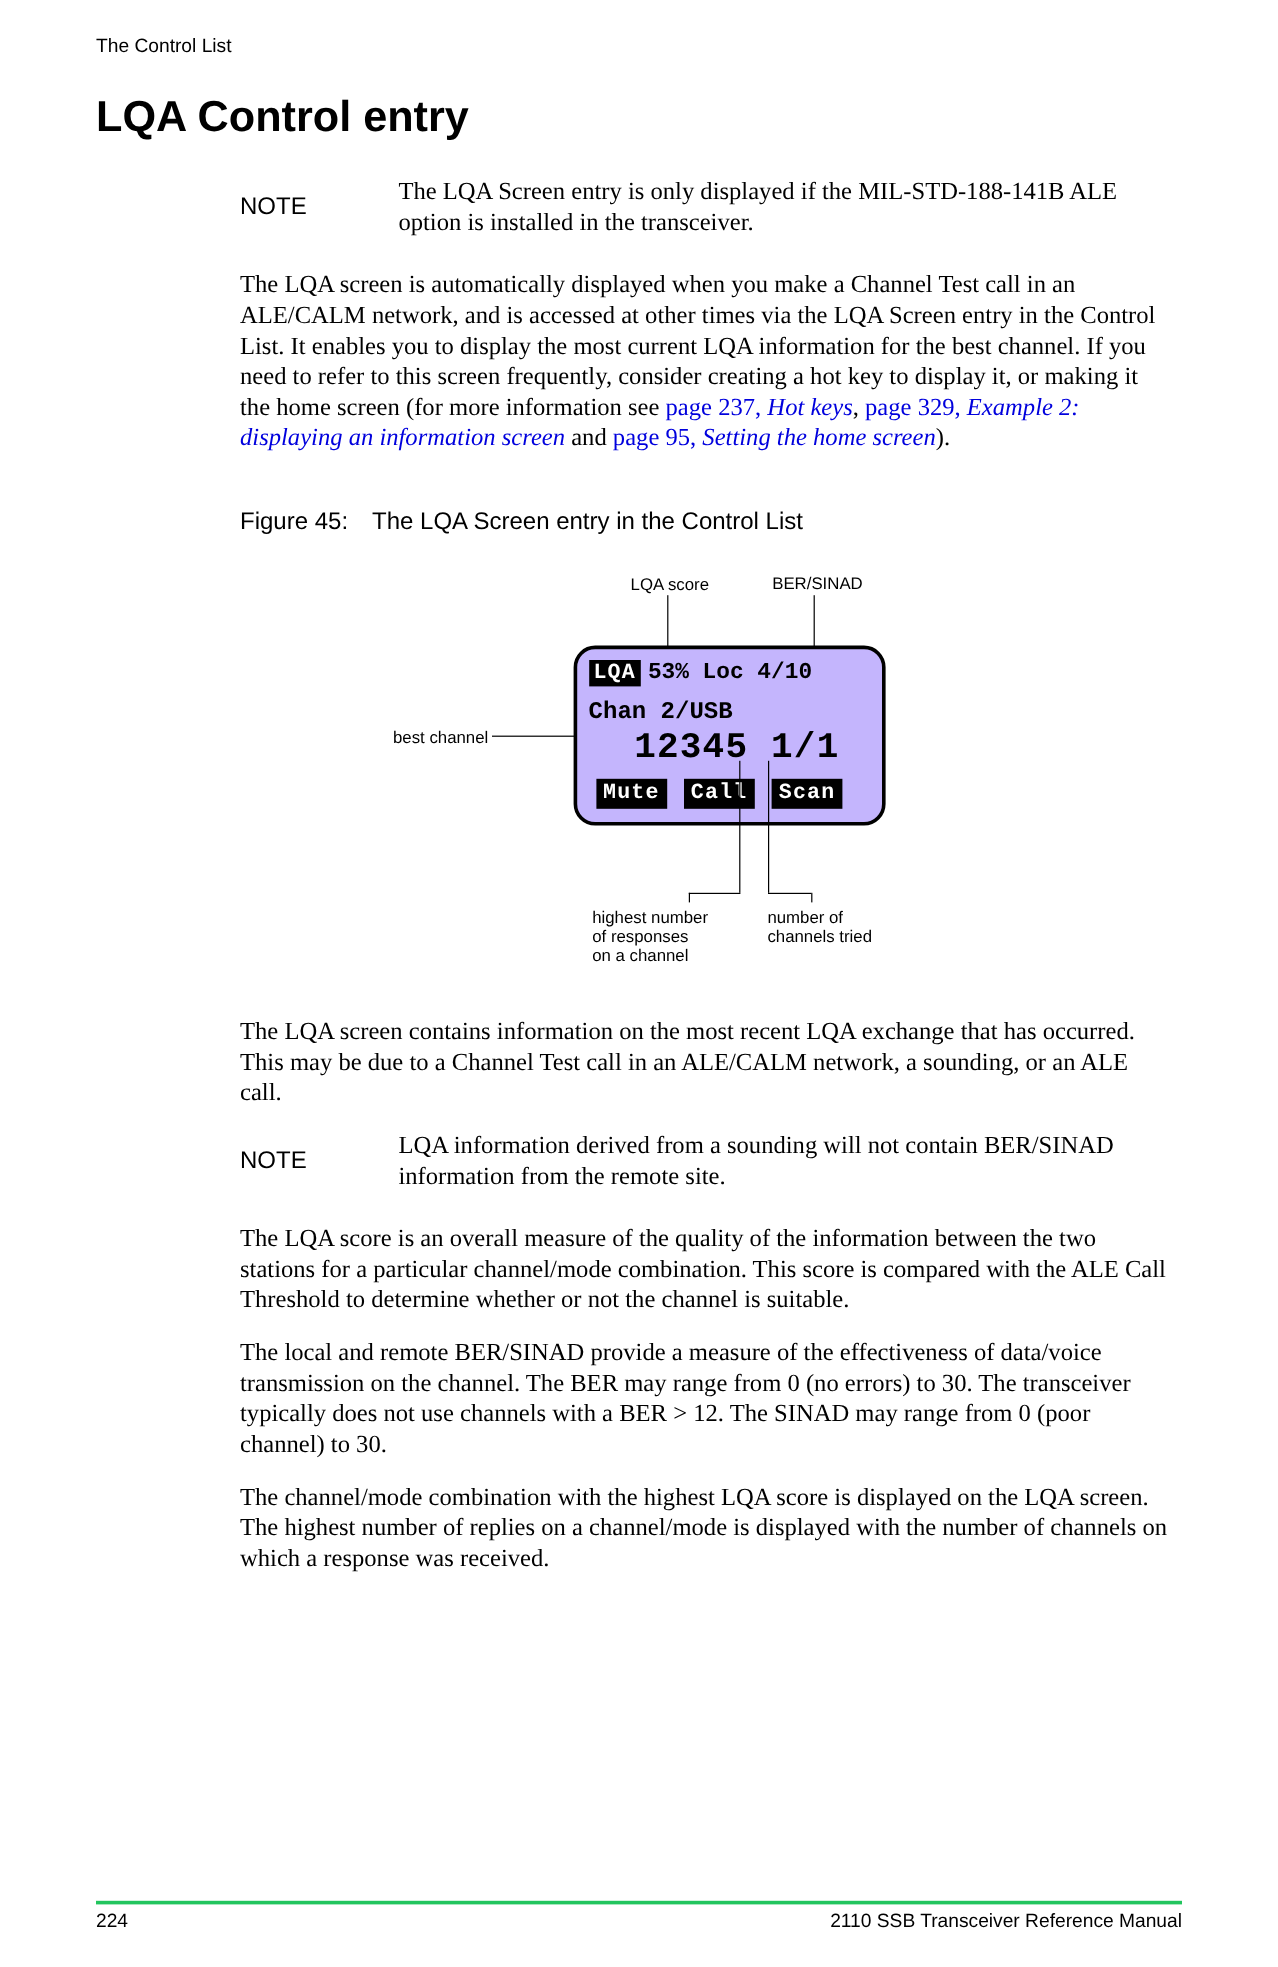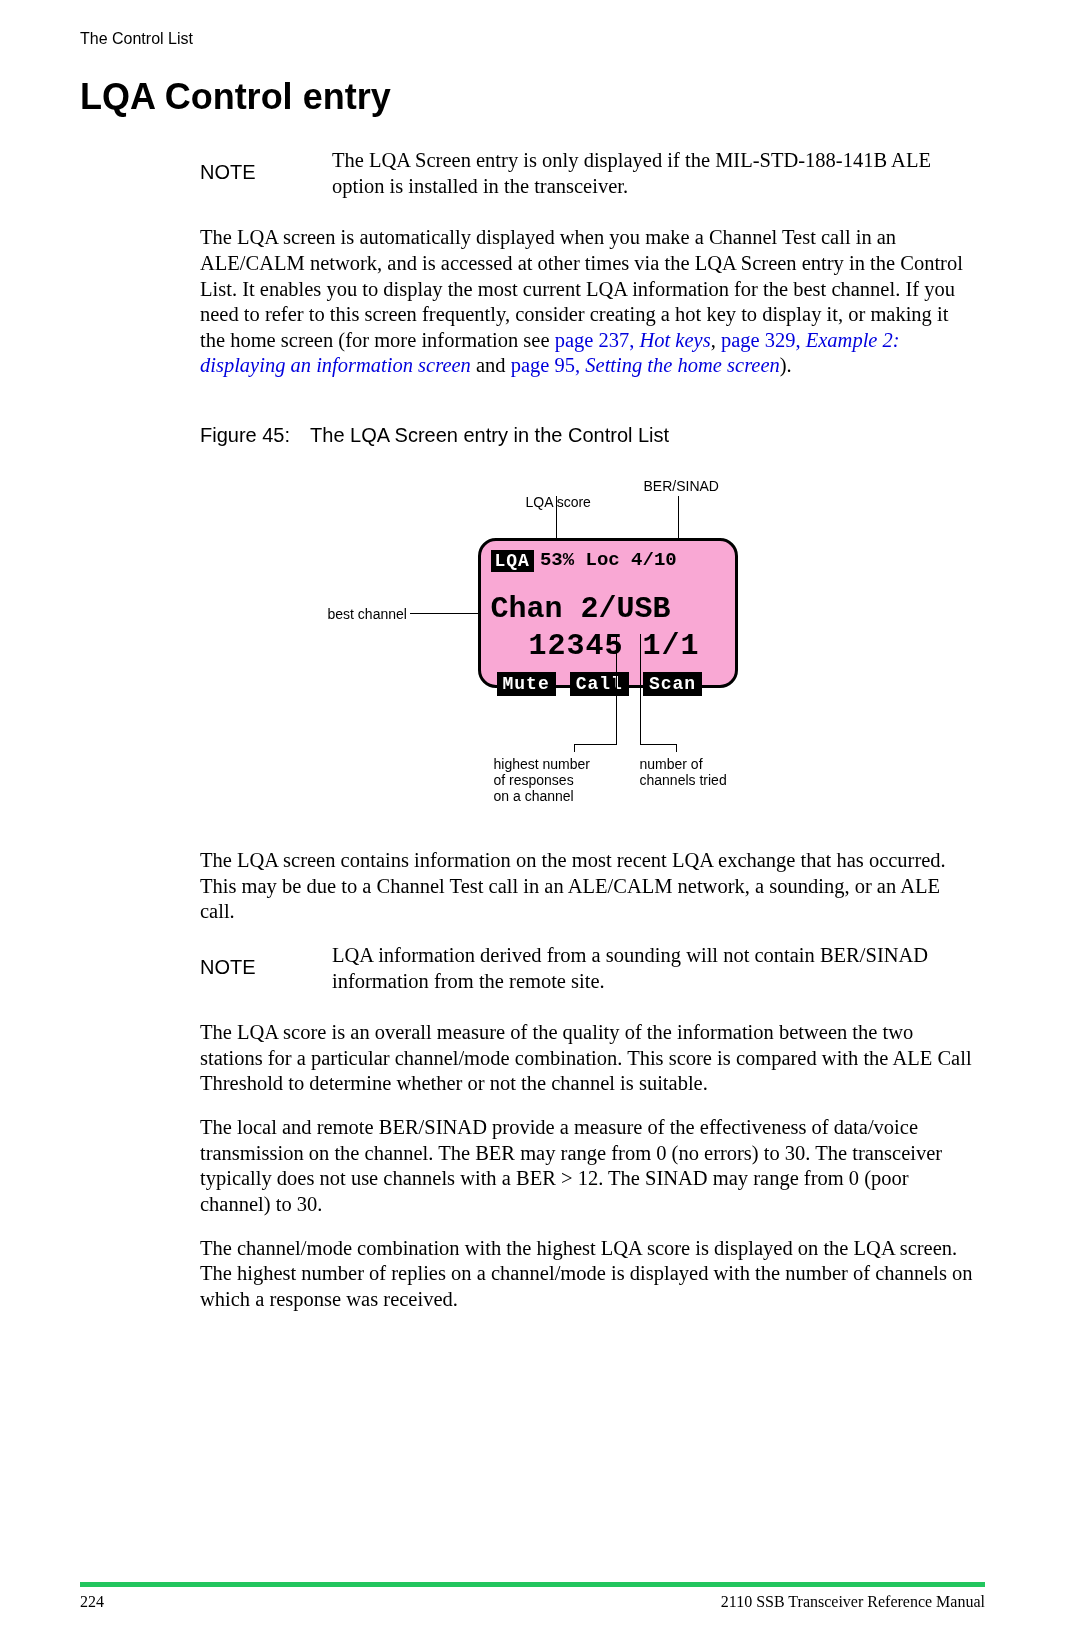--- a/index.html
+++ b/index.html
@@ -79,21 +79,21 @@
     white-space: nowrap;
   }
   .lcd-frame {
     position: absolute;
     left: 150px;
     top: 60px;
     width: 260px;
     height: 150px;
     border: 3px solid #000;
     border-radius: 18px;
-    background: #f9a8d4;
+    background: #c4b5fd;
     box-sizing: border-box;
   }
   .lcd-inner {
     position: absolute;
     left: 8px; right: 8px; top: 8px; bottom: 8px;
     font-family: "Lucida Console", "Courier New", monospace;
   }
   .lcd-line1 {
     font-size: 19px;
     font-weight: bold;
@@ -105,24 +105,24 @@
   .lqa-badge {
     display: inline-block;
     background: #000;
     color: #fff;
     padding: 0 4px;
     font-weight: bold;
     font-size: 18px;
     letter-spacing: 1px;
   }
   .lcd-line2 {
-    font-size: 30px;
+    font-size: 20px;
     font-weight: bold;
     padding-left: 2px;
-    margin-top: 18px;
+    margin-top: 8px;
   }
   .lcd-line3 {
     font-size: 30px;
     font-weight: bold;
     padding-left: 40px;
     margin-top: 0px;
     letter-spacing: 1px;
   }
   .lcd-buttons {
     display: flex;
@@ -143,24 +143,24 @@
     background: #000;
   }
   .vline { width: 1px; }
   .hline { height: 1px; }
 
   .footer {
     position: absolute;
     left: 80px;
     right: 80px;
     bottom: 28px;
-    border-top: 5px solid #22c55e;
+    border-top: 3px solid #22c55e;
     display: flex;
     justify-content: space-between;
-    font-family: Liberation Serif, serif;
+    font-family: Liberation Sans, sans-serif;
     font-size: 16px;
     padding-top: 6px;
   }
 </style>
 </head>
 <body>
 
 <div class="page">
 
   <div class="running-head">The Control List</div>
@@ -175,21 +175,21 @@
     </div>
 
     <div class="para">
       <span>The LQA screen is automatically displayed when you make a Channel Test call in an ALE/CALM network, and is accessed at other times via the LQA Screen entry in the Control List. It enables you to display the most current LQA information for the best channel. If you need to refer to this screen frequently, consider creating a hot key to display it, or making it the home screen (for more information see </span><span class="link"><span>page 237, </span><span class="ital">Hot keys</span></span><span>, </span><span class="link"><span>page 329, </span><span class="ital">Example 2: displaying an information screen</span></span><span> and </span><span class="link"><span>page 95, </span><span class="ital">Setting the home screen</span></span><span>).</span>
     </div>
 
     <div class="fig-caption">Figure 45: The LQA Screen entry in the Control List</div>
 
     <div class="figure-wrap">
 
-      <div class="callout" style="left:198px; top:16px;">LQA score</div>
+      <div class="callout" style="left:198px; top:1px;">LQA score</div>
       <div class="callout" style="left:316px; top:0;">BER/SINAD</div>
 
       <div class="line vline" style="left:228px; top:18px; height:58px;"></div>
       <div class="line vline" style="left:350px; top:18px; height:58px;"></div>
 
       <div class="callout" style="left:0; top:128px;">best channel</div>
       <div class="line hline" style="left:82px; top:135px; width:72px;"></div>
 
       <div class="lcd-frame">
         <div class="lcd-inner">

